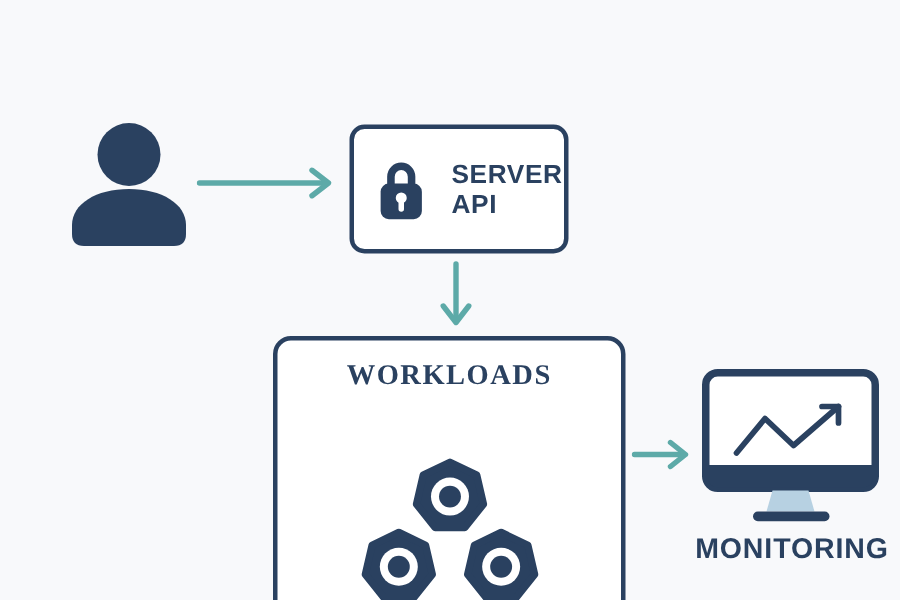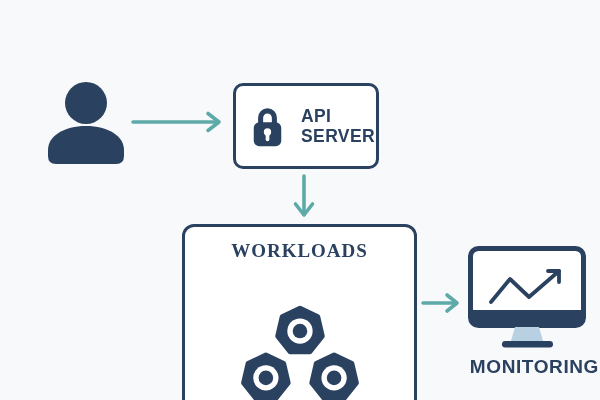--- a/index.html
+++ b/index.html
@@ -60,21 +60,21 @@
   .monitor{left:468px;top:246px;width:118px;height:102px}
   .monitor .frame{fill:var(--c-box-bg);stroke:var(--c-navy);stroke-width:5}
   .monitor .bar,.monitor .base{fill:var(--c-navy)}
   .monitor .neck{fill:var(--c-light-blue)}
   .monitor .chart{
     fill:none;stroke:var(--c-navy);stroke-width:3.8;
     stroke-linecap:round;stroke-linejoin:round;
   }
 
   .mon-label{
-    position:absolute;left:457px;top:356px;width:142px;text-align:right;
+    position:absolute;left:457px;top:356px;width:142px;text-align:center;
     color:var(--c-navy);font-weight:bold;font-size:19px;letter-spacing:0.6px;
   }
 
   .person{fill:var(--c-navy)}
   .lock .shackle{fill:none;stroke:var(--c-navy);stroke-width:5.5}
   .lock .body{fill:var(--c-navy)}
   .lock .keyhole{fill:var(--c-box-bg)}
 </style>
 </head>
 <body>
@@ -93,22 +93,22 @@
   </svg>
 
   <div class="node api">
     <svg class="lock" viewBox="0 0 36 52" aria-hidden="true">
       <path class="shackle" d="M10.5,26 V17 a7.5,7.5 0 0 1 15,0 V26"></path>
       <rect class="body" x="3" y="22" width="30" height="26" rx="6"></rect>
       <circle class="keyhole" cx="18" cy="32.5" r="4"></circle>
       <rect class="keyhole" x="16" y="34" width="4" height="8.5" rx="2"></rect>
     </svg>
     <div class="api-label">
+      <div>SERVER</div>
       <div>API</div>
-      <div>SERVER</div>
     </div>
   </div>
 
   <svg class="arrow arrow-2" viewBox="0 0 24 48" aria-hidden="true">
     <line x1="12" y1="2" x2="12" y2="38"></line>
     <polyline points="3.5,30 12,41 20.5,30"></polyline>
   </svg>
 
   <div class="node workloads">
     <div class="wl-label">WORKLOADS</div>

